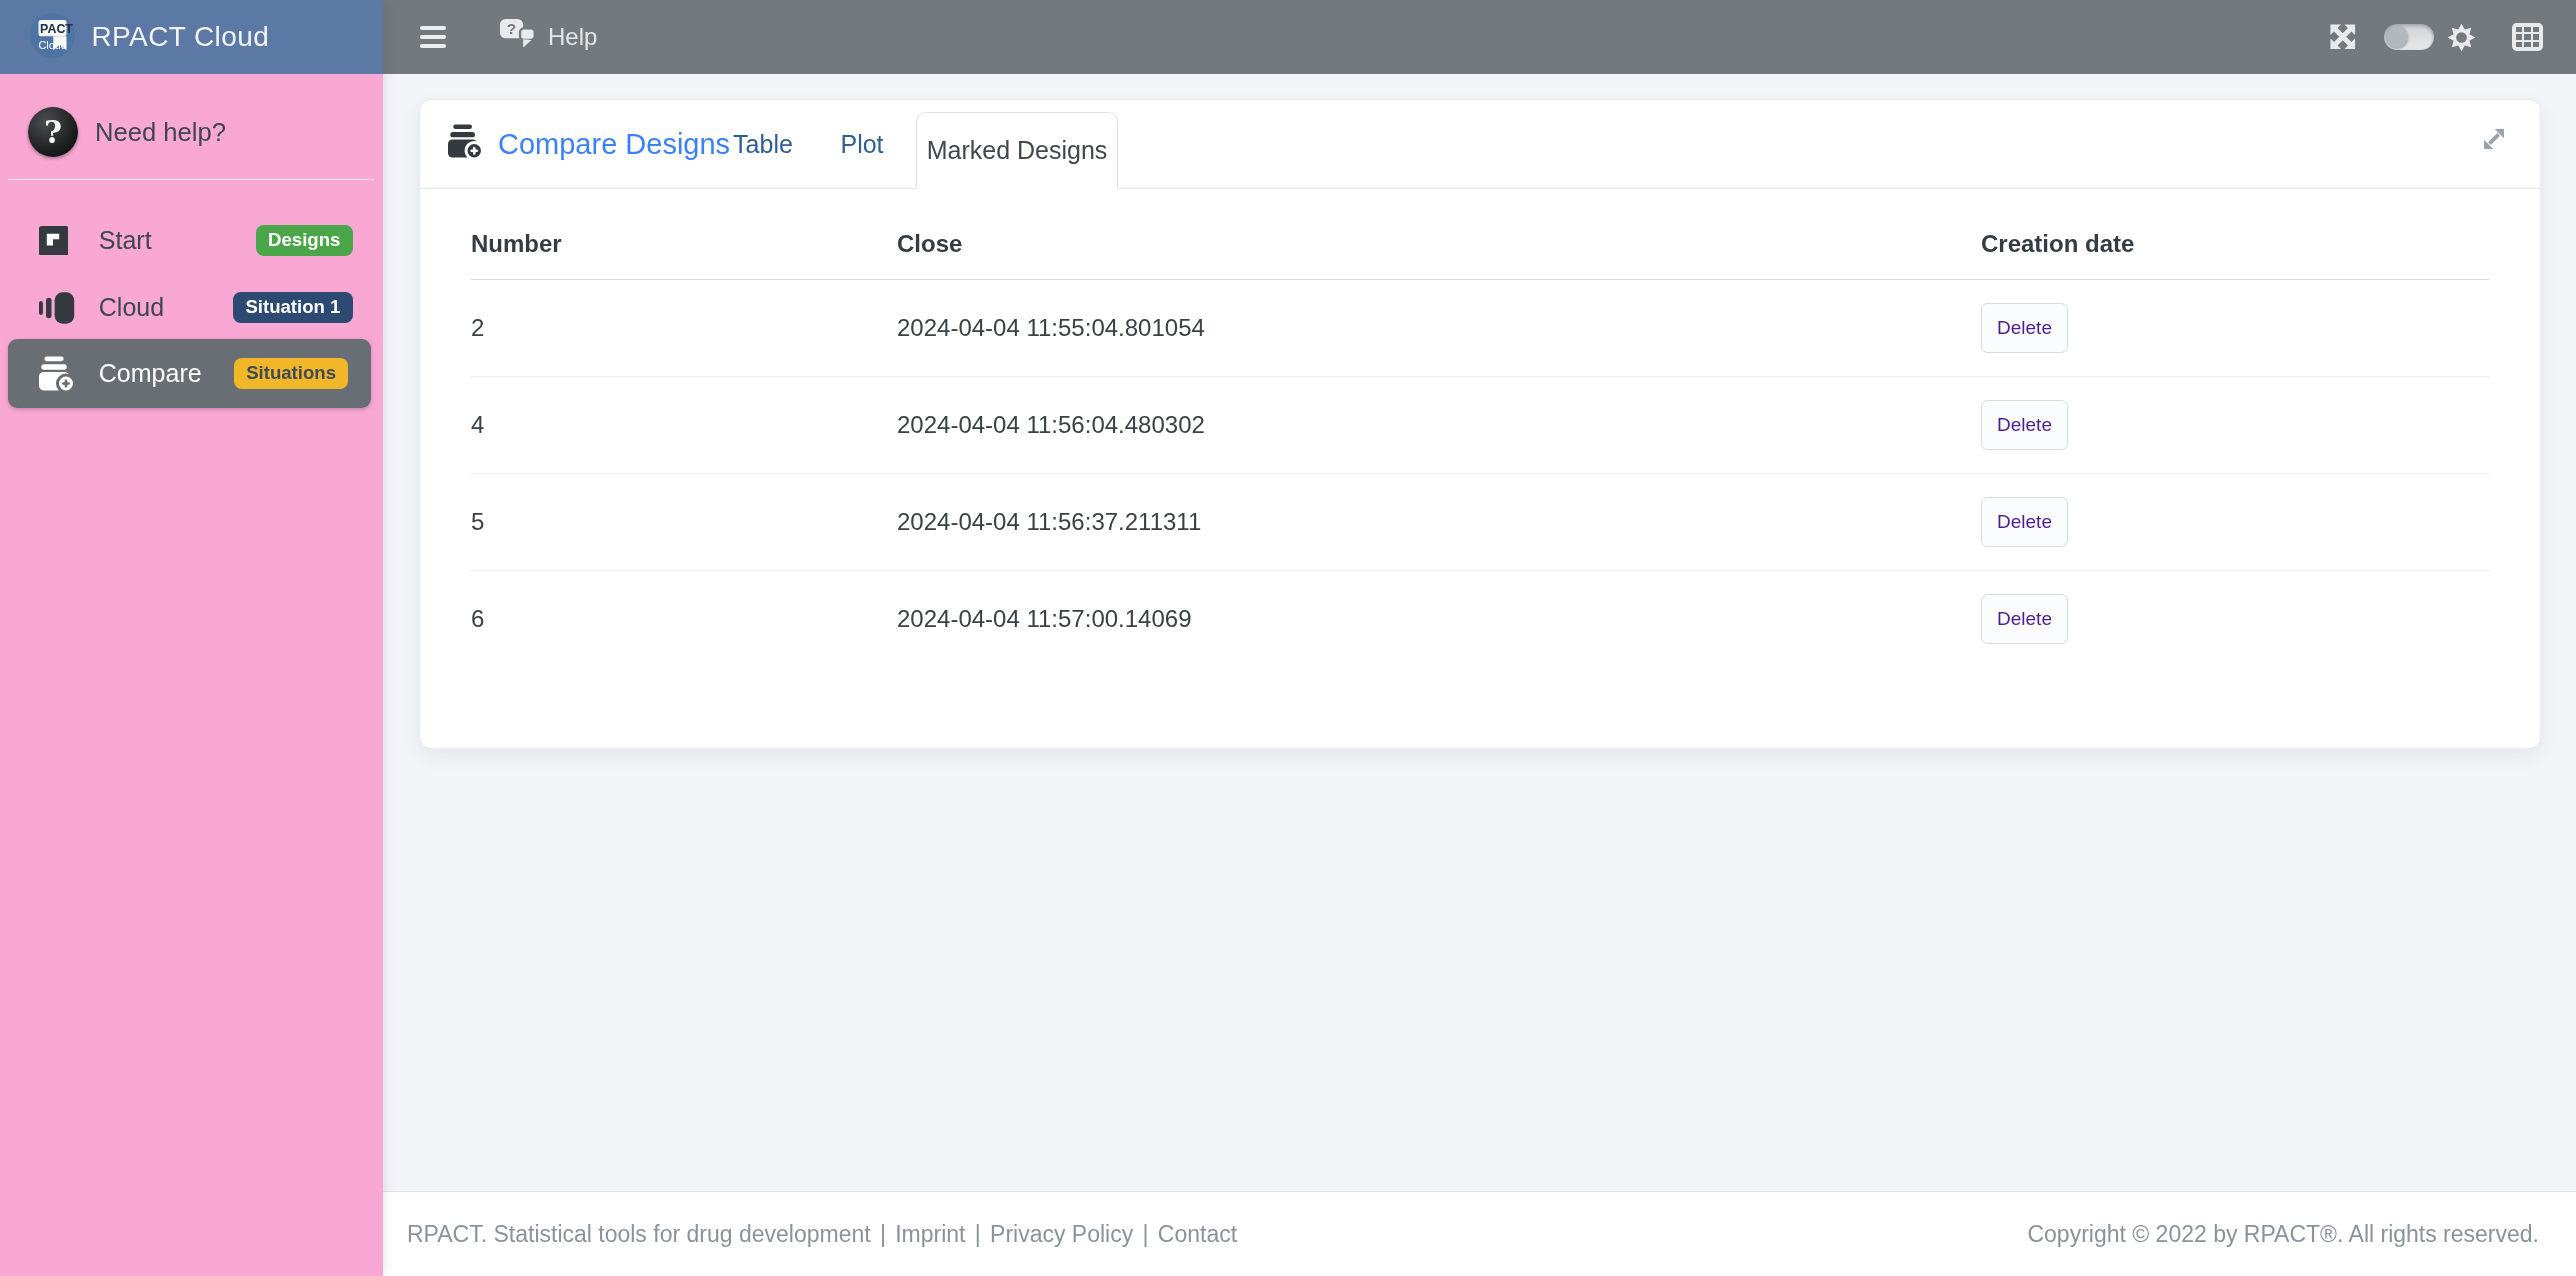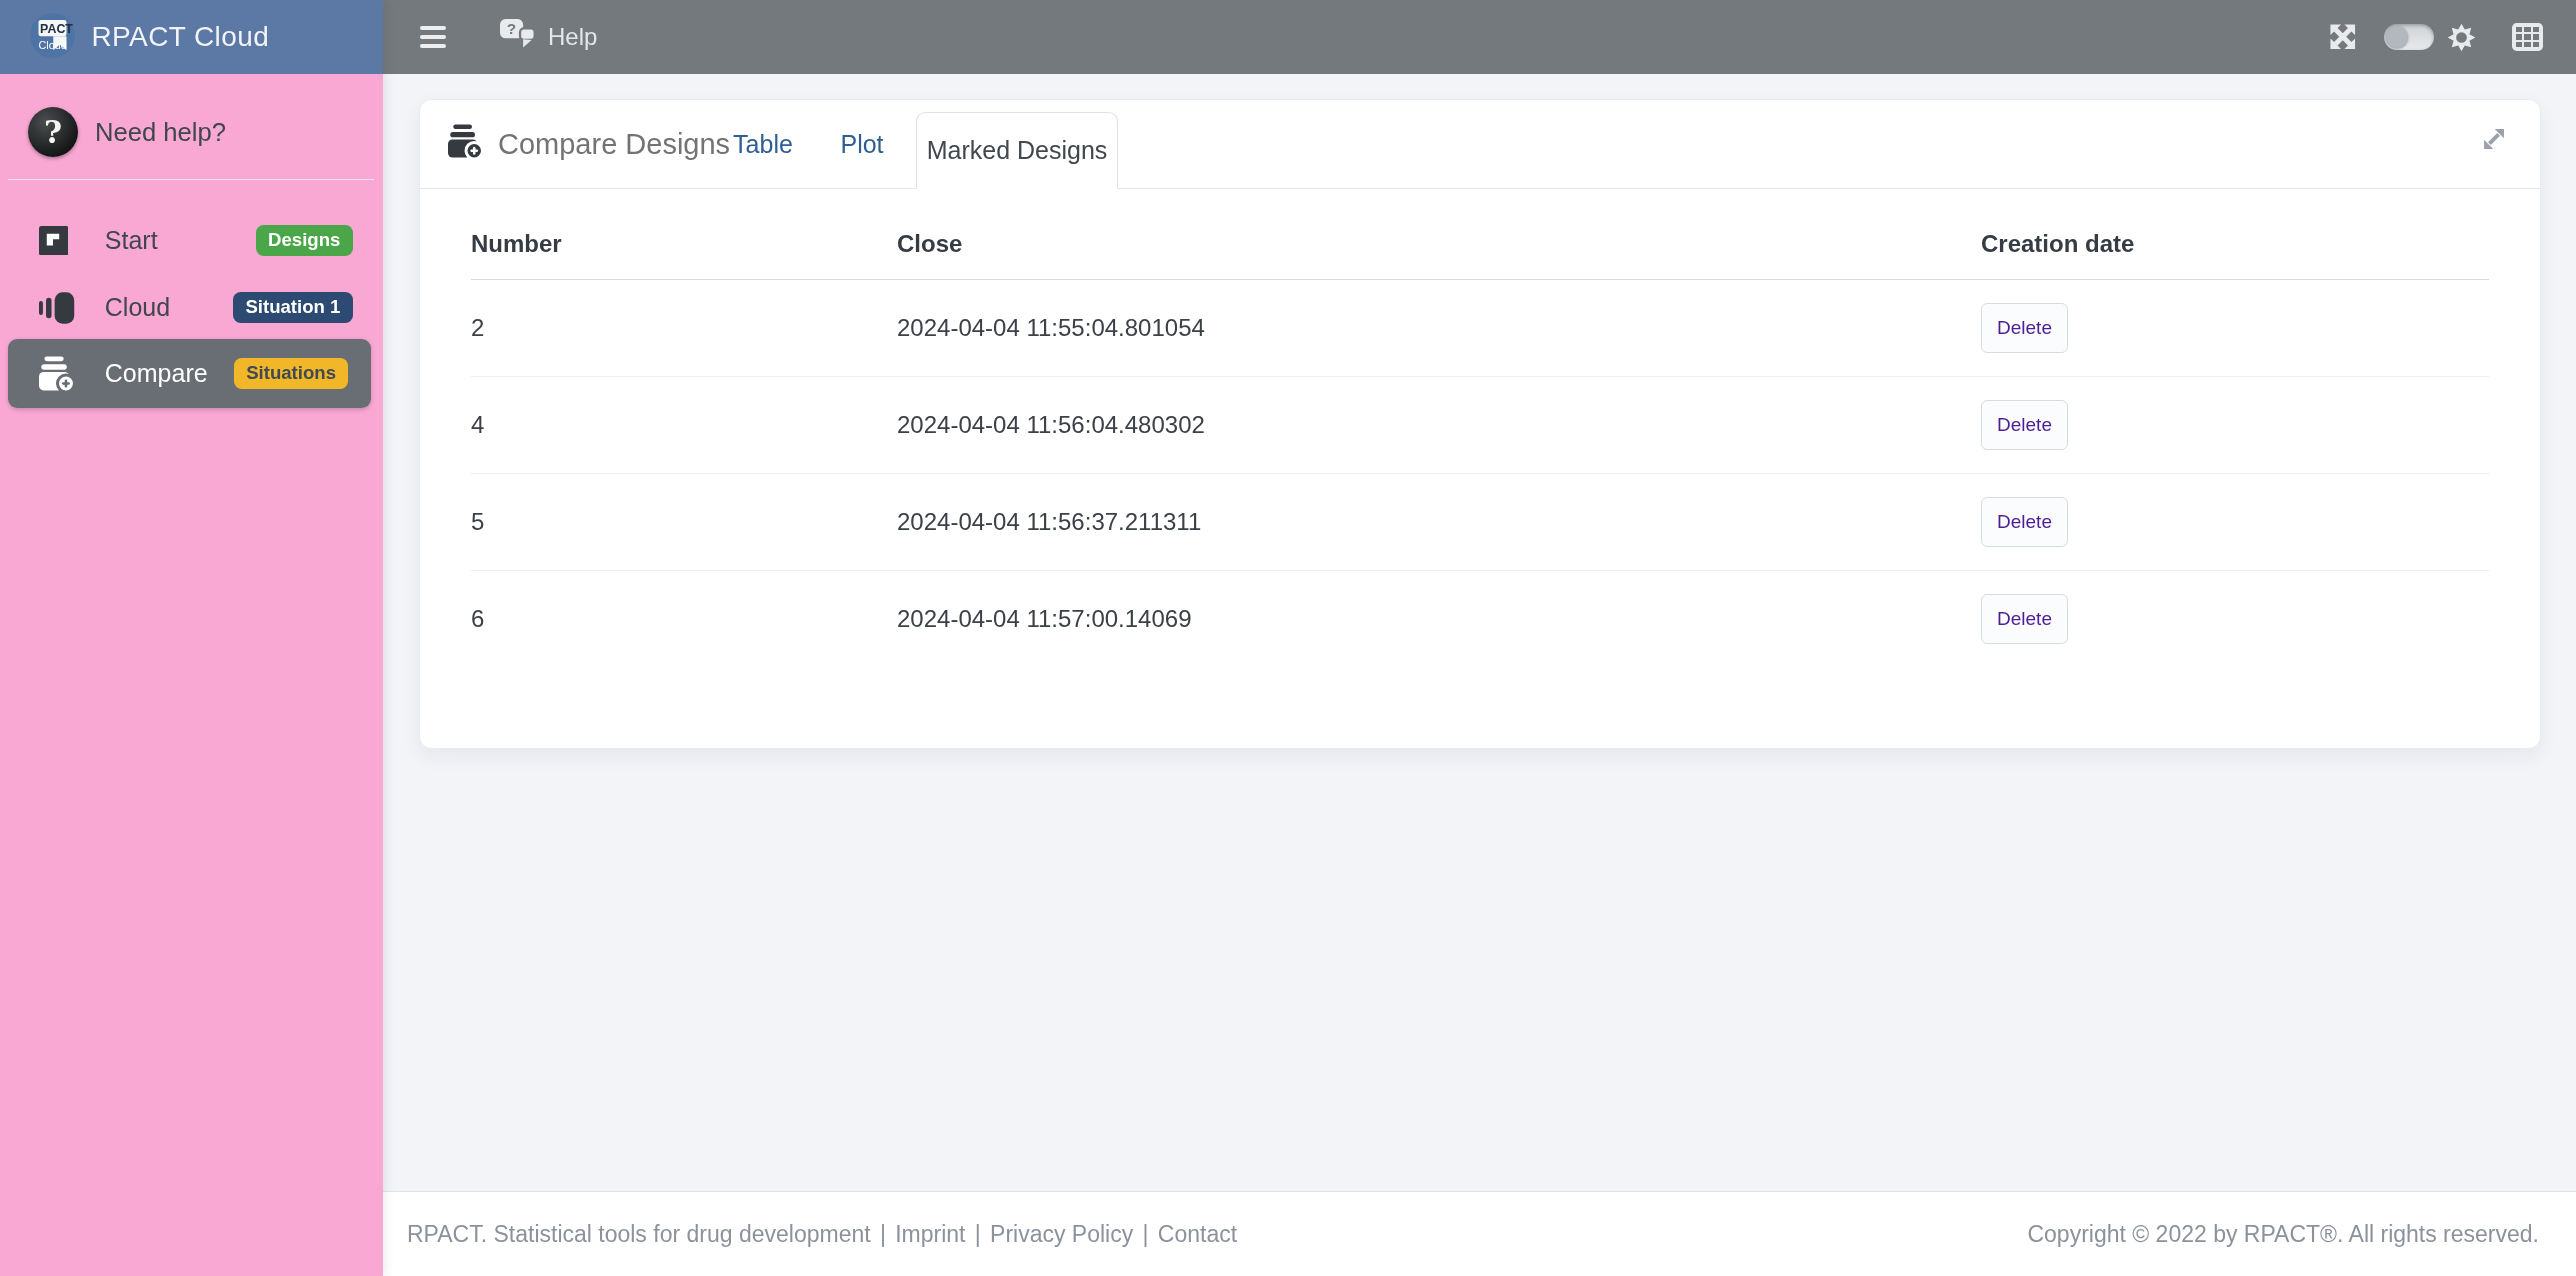--- a/index.html
+++ b/index.html
@@ -62,38 +62,38 @@
   .need-help-label{font-size:25.6px;color:#3f464d;}
   .sidebar-divider{position:absolute;left:7.8px;right:9.3px;top:179px;border-top:1.6px solid #e8eaed;}
   .menu-item{
     position:absolute;left:7.8px;right:11.6px;height:67px;display:flex;align-items:center;
     padding-left:31px;border-radius:9.3px;cursor:pointer;box-sizing:border-box;
   }
   .mi-start{top:207px;}
   .mi-design{top:274px;}
   .mi-compare{top:339px;height:69px;background:#696e74;box-shadow:0 1.6px 4.7px rgba(0,0,0,.18);}
   .mi-icon{width:40px;display:flex;align-items:center;}
-  .mi-label{margin-left:26px;font-size:25px;color:#3f464d;}
+  .mi-label{margin-left:20px;font-size:25px;color:#3f464d;}
   .mi-compare .mi-label{color:#ffffff;}
   .badge{margin-left:auto;margin-right:18.6px;font-size:18.6px;font-weight:bold;padding:5.4px 12.4px;border-radius:7.8px;line-height:1.1;}
   .badge-designs{background:#4ba64a;color:#ffffff;}
   .badge-situation{background:#2d4a72;color:#ffffff;}
   .badge-situations{background:#f1b729;color:#3f4a55;margin-right:23px;}
 
   
   .main{position:absolute;left:383px;top:74px;right:0;bottom:86px;background:#f2f4f8;}
   .card{
     position:absolute;left:36px;top:25px;width:2122px;height:650px;
     background:#ffffff;border:0.8px solid #e9ecef;border-radius:12.4px;
     box-shadow:0 7.8px 20px rgba(30,40,50,.06);box-sizing:border-box;
   }
   .card-header{position:relative;height:88px;border-bottom:0.8px solid #e3e6ea;}
   .card-title{
     position:absolute;left:28px;top:0;height:88px;display:flex;align-items:center;gap:14px;
-    font-size:29px;color:#737373;
+    font-size:29px;color:#3b82f6;
   }
   .tab{position:absolute;top:0;height:88px;line-height:88px;text-align:center;
     font-size:25px;color:#2d5e94;cursor:pointer;}
   .tab-table{left:304px;width:78px;}
   .tab-plot{left:405px;width:74px;}
   .tab-active{
     position:absolute;left:496px;width:202px;top:12.4px;bottom:-0.8px;
     background:#ffffff;border:0.8px solid #dee2e6;border-bottom:0.8px solid #ffffff;
     border-radius:9.3px 9.3px 0 0;display:flex;align-items:center;justify-content:center;
     font-size:25px;color:#40474e;z-index:2;cursor:pointer;box-sizing:border-box;

